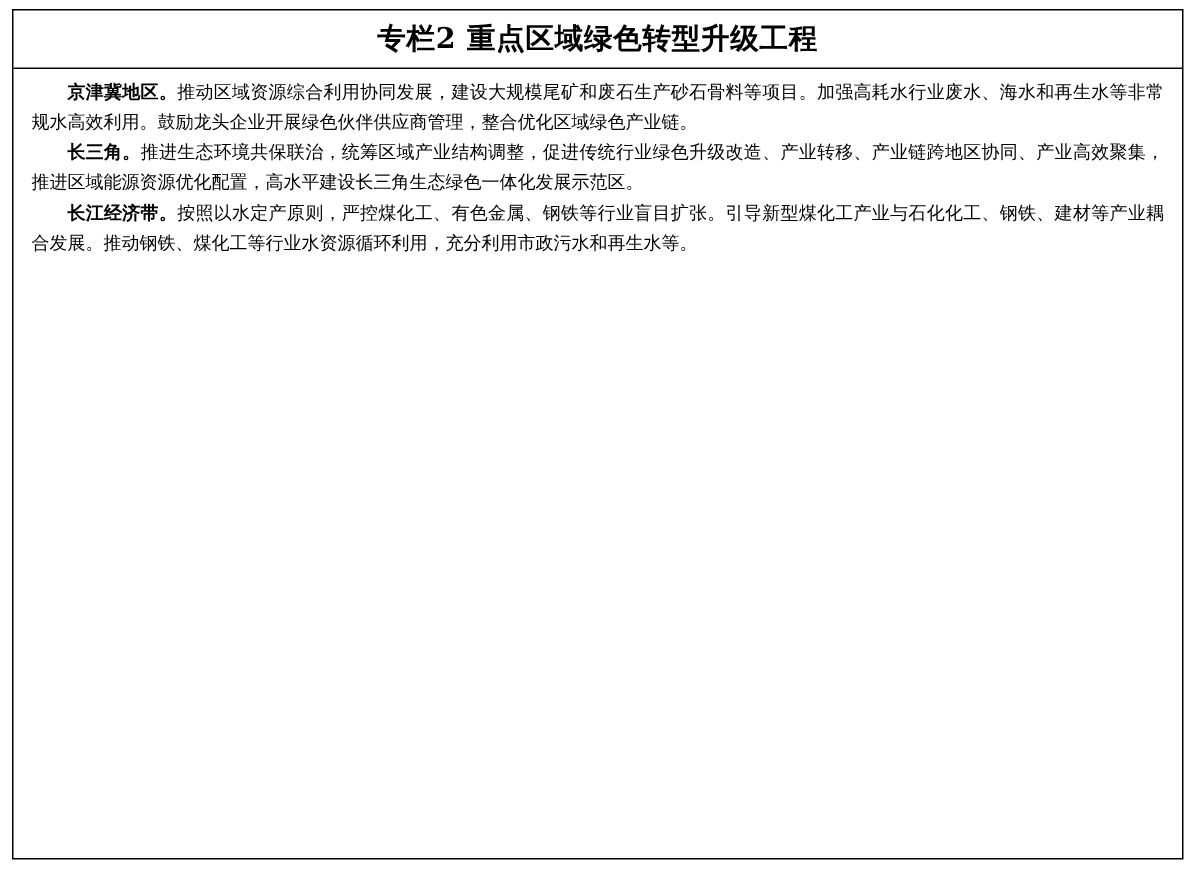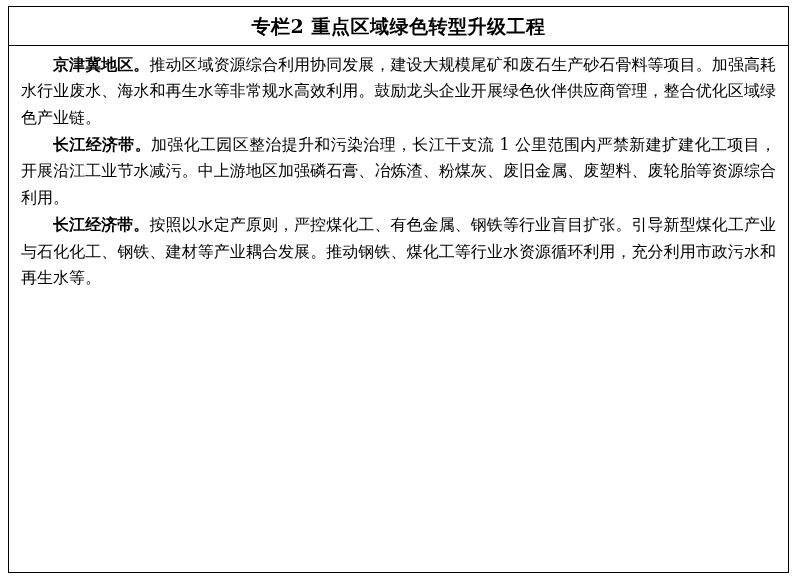--- a/index.html
+++ b/index.html
@@ -41,21 +41,21 @@
   .rule {
     width: 100%;
     height: 1px;
     background: #000000;
   }
   .content {
     padding: 6px 12px 0 12px;
   }
   p.para {
     margin: 0 0 1px 0;
-    font-size: 16px;
+    font-size: 12px;
     line-height: 1.65;
     text-align: justify;
     text-justify: inter-ideograph;
     text-indent: 2em;
   }
   p.para .lead {
     font-weight: bold;
   }
 </style>
 </head>
@@ -64,25 +64,25 @@
 <div class="page">
   <div class="box">
     <div class="title">专栏2  重点区域绿色转型升级工程</div>
     <div class="rule"></div>
     <div class="content">
 
       <p class="para">
         <span class="lead">京津冀地区。</span><span>推动区域资源综合利用协同发展，建设大规模尾矿和废石生产砂石骨料等项目。加强高耗水行业废水、海水和再生水等非常规水高效利用。鼓励龙头企业开展绿色伙伴供应商管理，整合优化区域绿色产业链。</span>
       </p>
 
+      <p class="para">
+        <span class="lead">长三角。</span><span>推进生态环境共保联治，统筹区域产业结构调整，促进传统行业绿色升级改造、产业转移、产业链跨地区协同、产业高效聚集，推进区域能源资源优化配置，高水平建设长三角生态绿色一体化发展示范区。</span>
+      </p>
 
 
-      <p class="para">
-        <span class="lead">长江经济带。</span><span>加强化工园区整治提升和污染治理，长江干支流 1 公里范围内严禁新建扩建化工项目，开展沿江工业节水减污。中上游地区加强磷石膏、冶炼渣、粉煤灰、废旧金属、废塑料、废轮胎等资源综合利用。</span>
-      </p>
 
       <p class="para">
         <span class="lead">长江经济带。</span><span>按照以水定产原则，严控煤化工、有色金属、钢铁等行业盲目扩张。引导新型煤化工产业与石化化工、钢铁、建材等产业耦合发展。推动钢铁、煤化工等行业水资源循环利用，充分利用市政污水和再生水等。</span>
       </p>
 
     </div>
   </div>
 </div>
 
 </body></html>

